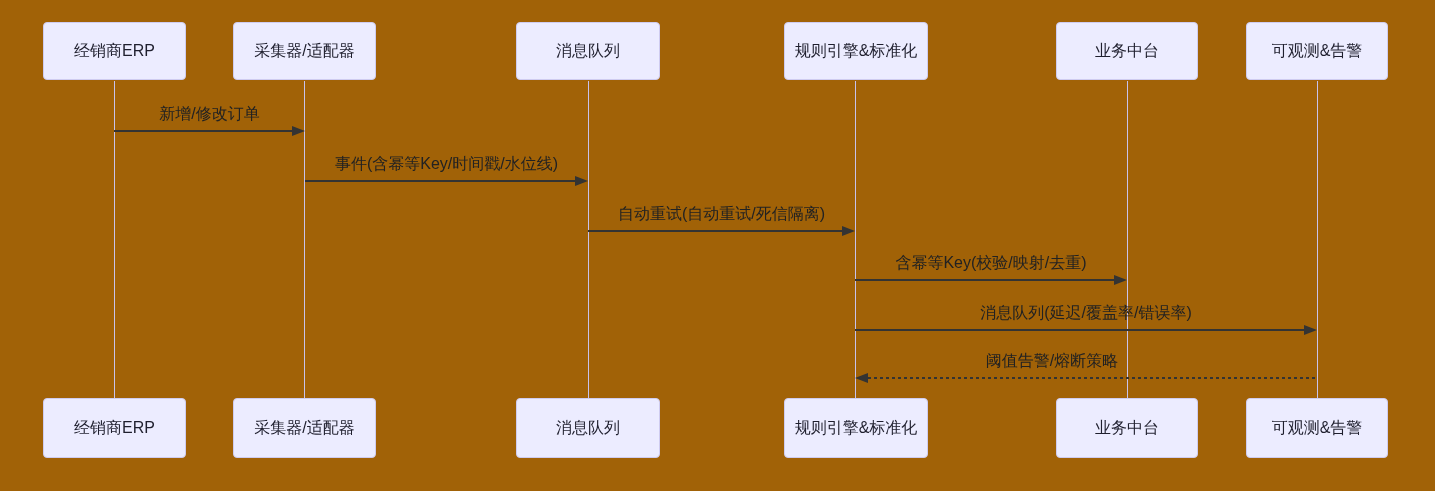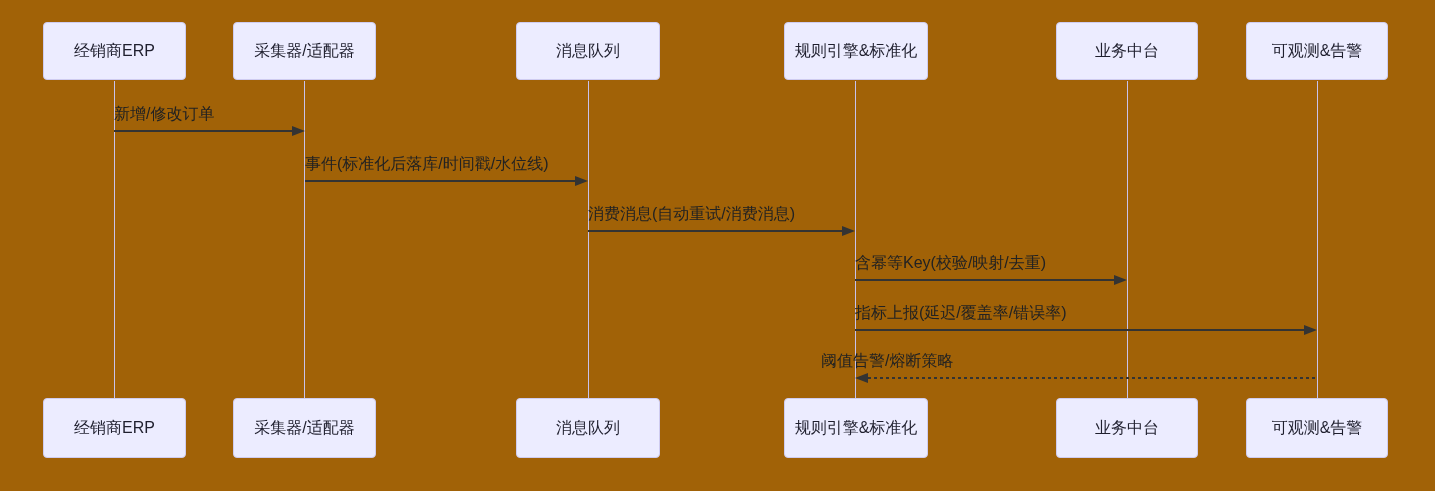--- a/index.html
+++ b/index.html
@@ -36,20 +36,21 @@
     position: absolute;
     top: 81px;
     height: 317px;
     width: 0;
     border-left: 1px solid #c8c2ec;
   }
   .msg-label {
     position: absolute;
     font-size: 16px;
     color: #222222;
+    text-align: center;
     white-space: nowrap;
     height: 20px;
     line-height: 20px;
   }
   .msg-line {
     position: absolute;
     height: 2px;
   }
   .msg-line.solid { background: #333333; }
   .msg-line.dashed {
@@ -88,33 +89,33 @@
   <div class="actor-box bottom" style="left:233px;width:143px">采集器/适配器</div>
   <div class="actor-box bottom" style="left:516px;width:144px">消息队列</div>
   <div class="actor-box bottom" style="left:784px;width:144px">规则引擎&amp;标准化</div>
   <div class="actor-box bottom" style="left:1056px;width:142px">业务中台</div>
   <div class="actor-box bottom" style="left:1246px;width:142px">可观测&amp;告警</div>
 
   <div class="msg-label" style="left:114px;width:191px;top:104px">新增/修改订单</div>
   <div class="msg-line solid" style="left:114px;width:178px;top:130px"></div>
   <div class="arrowhead right" style="left:292px;top:126px"></div>
 
-  <div class="msg-label" style="left:305px;width:283px;top:154px">事件(标准化后落库/时间戳/水位线)</div>
+  <div class="msg-label" style="left:305px;width:283px;top:154px">事件(含幂等Key/时间戳/水位线)</div>
   <div class="msg-line solid" style="left:305px;width:270px;top:180px"></div>
   <div class="arrowhead right" style="left:575px;top:176px"></div>
 
-  <div class="msg-label" style="left:588px;width:267px;top:204px">消费消息(自动重试/消费消息)</div>
+  <div class="msg-label" style="left:588px;width:267px;top:204px">自动重试(自动重试/死信隔离)</div>
   <div class="msg-line solid" style="left:588px;width:254px;top:230px"></div>
   <div class="arrowhead right" style="left:842px;top:226px"></div>
 
   <div class="msg-label" style="left:855px;width:272px;top:253px">含幂等Key(校验/映射/去重)</div>
   <div class="msg-line solid" style="left:855px;width:259px;top:279px"></div>
   <div class="arrowhead right" style="left:1114px;top:275px"></div>
 
-  <div class="msg-label" style="left:855px;width:462px;top:303px">指标上报(延迟/覆盖率/错误率)</div>
+  <div class="msg-label" style="left:855px;width:462px;top:303px">消息队列(延迟/覆盖率/错误率)</div>
   <div class="msg-line solid" style="left:855px;width:449px;top:329px"></div>
   <div class="arrowhead right" style="left:1304px;top:325px"></div>
 
   <div class="msg-label" style="left:821px;width:462px;top:351px">阈值告警/熔断策略</div>
   <div class="msg-line dashed" style="left:868px;width:449px;top:377px"></div>
   <div class="arrowhead left" style="left:855px;top:373px"></div>
 
 </div>
 
 </body></html>

